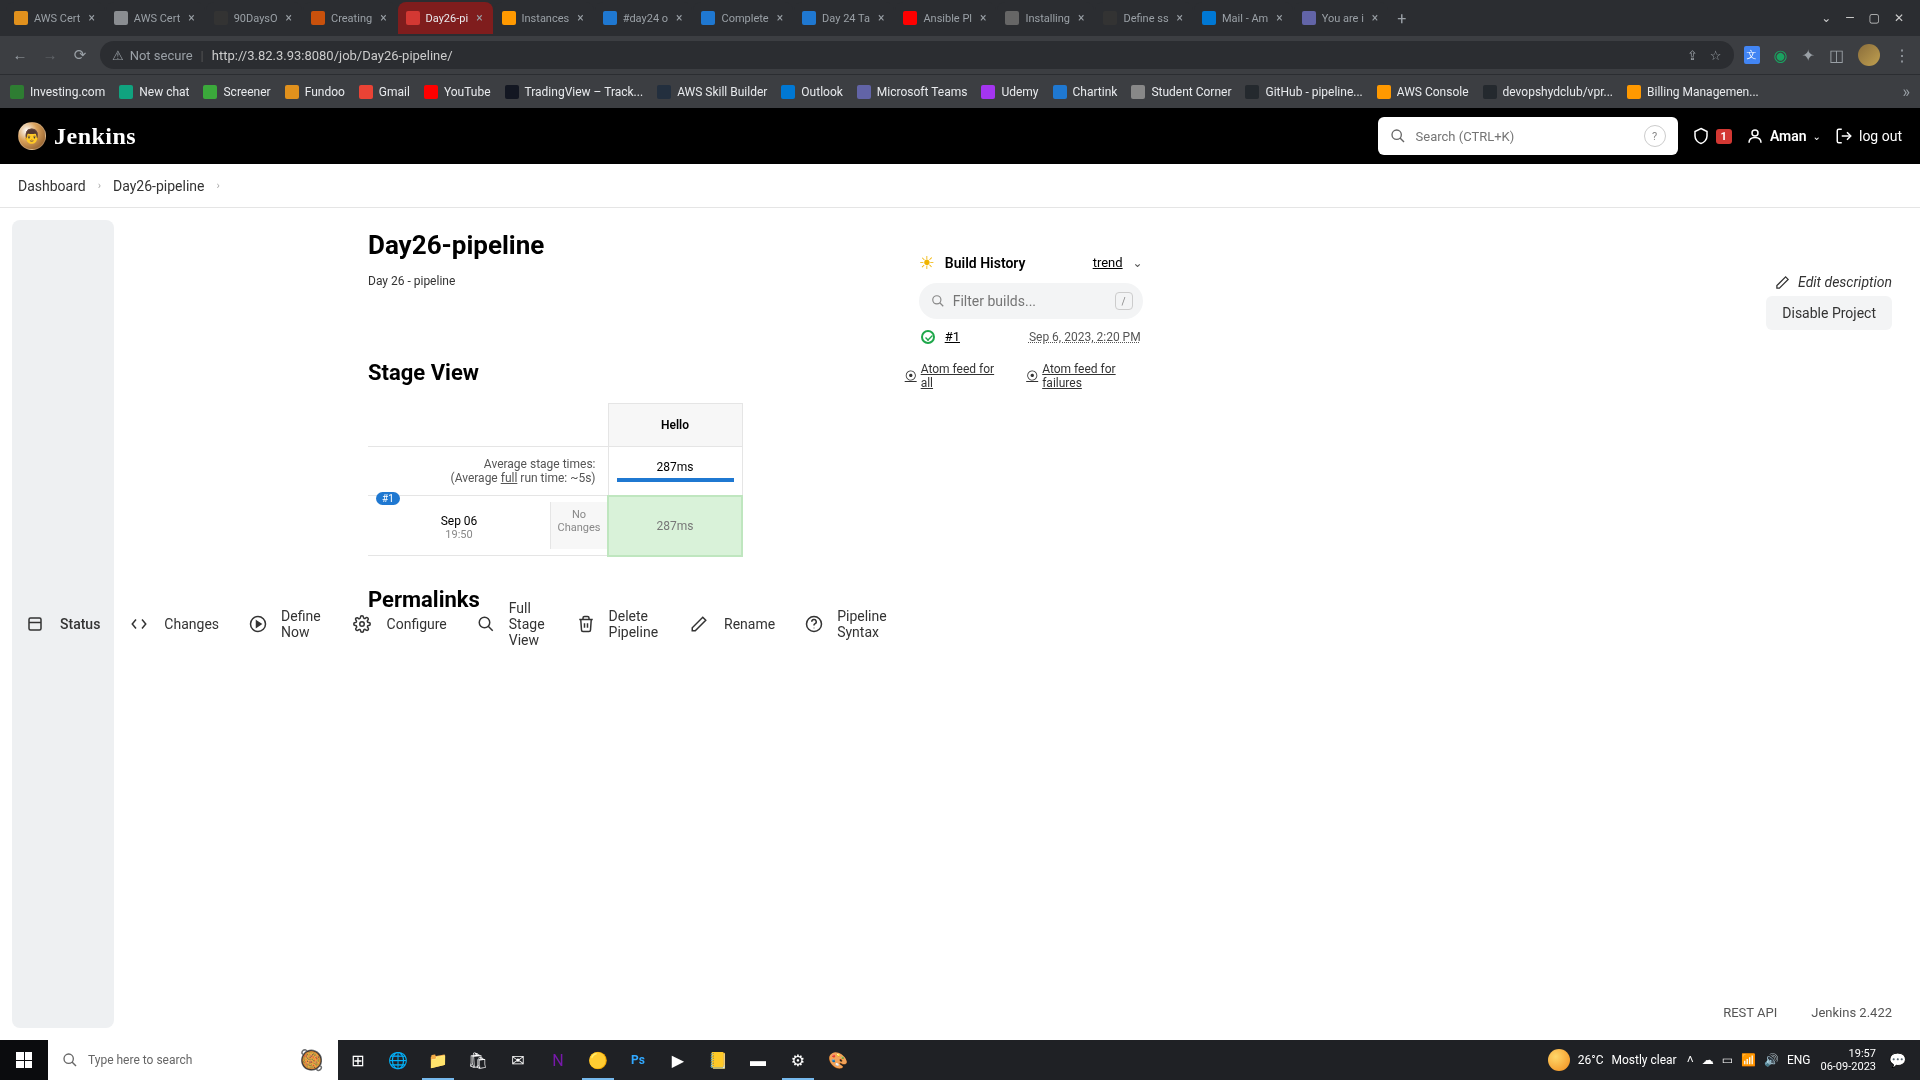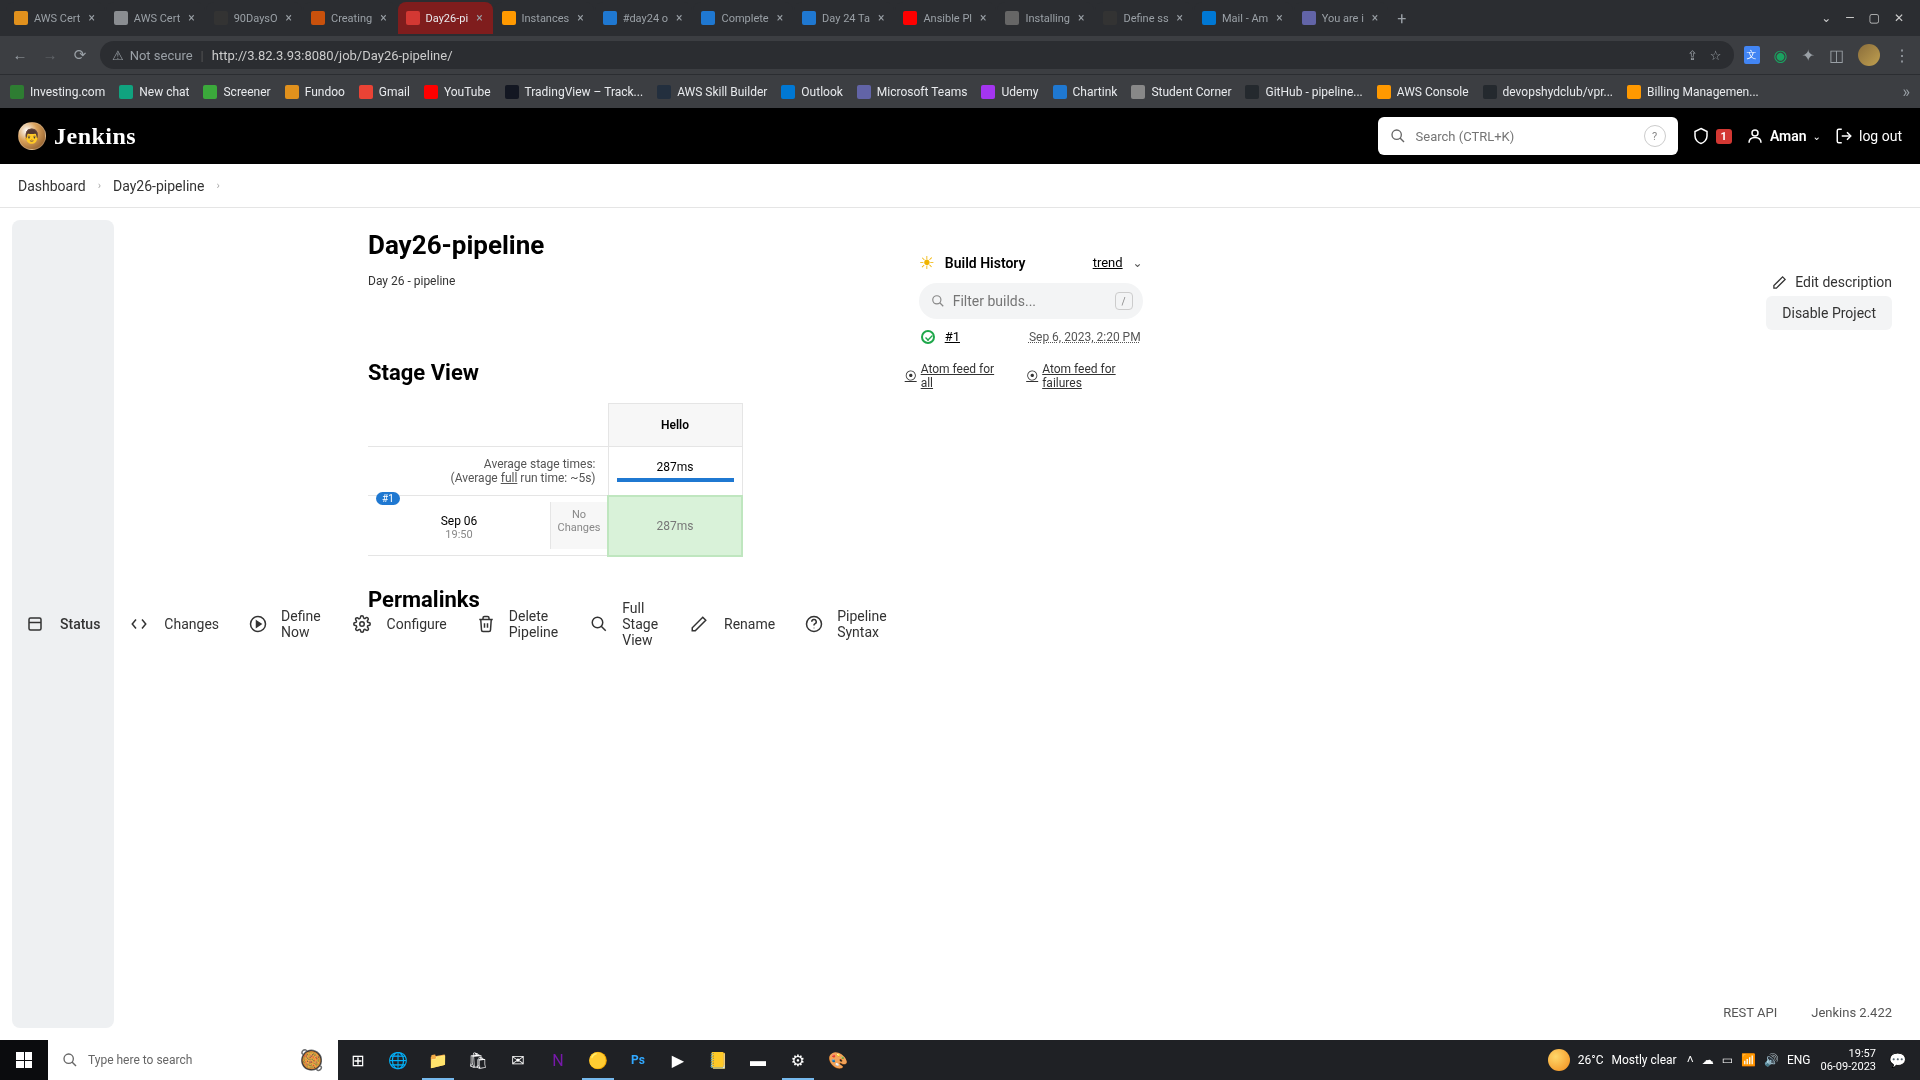--- a/index.html
+++ b/index.html
@@ -70,21 +70,21 @@
     .build-num { text-decoration: underline; cursor: pointer; }
     .build-date { margin-left: auto; text-decoration: underline dotted; color: #555; font-size: 12px; cursor: pointer; }
     .feed-row { display: flex; justify-content: center; gap: 18px; padding: 8px 0 14px; font-size: 12px; }
     .feed-link { display: flex; align-items: center; gap: 4px; text-decoration: underline; cursor: pointer; color: #333; }
     .rss-icon { font-size: 12px; }
 
     
     .main { flex: 1; padding: 22px 28px; position: relative; }
     .page-title { font-size: 26px; font-weight: 700; margin-bottom: 14px; }
     .page-desc { font-size: 12px; color: #333; margin-bottom: 6px; }
-    .edit-desc-row { display: flex; justify-content: flex-end; margin-top: -20px; margin-bottom: 6px; }
+    .edit-desc-row { display: flex; justify-content: flex-end; margin-top: -20px; margin-bottom: 6px; font-style: italic; }
     .edit-desc { display: flex; align-items: center; gap: 8px; font-size: 14px; cursor: pointer; color: #333; }
     .disable-row { display: flex; justify-content: flex-end; margin-bottom: 30px; }
     .disable-btn { background: #f3f4f5; border: none; padding: 9px 16px; border-radius: 6px; font-size: 14px; cursor: pointer; color: #333; }
 
     .section-header { font-size: 22px; font-weight: 700; margin-bottom: 18px; }
 
     
     .stage-table { border-collapse: collapse; }
     .stage-table th, .stage-table td { border: 1px solid #e5e5e5; font-size: 12px; text-align: center; vertical-align: middle; }
     .sv-row-label { width: 240px; padding: 10px 12px; text-align: right !important; color: #555; border-left: none !important; }
@@ -385,36 +385,36 @@
           <svg width="18" height="18" viewBox="0 0 24 24" fill="none" stroke="#333" stroke-width="2">
             <circle cx="12" cy="12" r="3"></circle>
             <path d="M19.4 15a1.7 1.7 0 0 0 .3 1.8l.1.1a2 2 0 1 1-2.8 2.8l-.1-.1a1.7 1.7 0 0 0-1.8-.3 1.7 1.7 0 0 0-1 1.5V21a2 2 0 1 1-4 0v-.1a1.7 1.7 0 0 0-1-1.5 1.7 1.7 0 0 0-1.8.3l-.1.1a2 2 0 1 1-2.8-2.8l.1-.1a1.7 1.7 0 0 0 .3-1.8 1.7 1.7 0 0 0-1.5-1H3a2 2 0 1 1 0-4h.1a1.7 1.7 0 0 0 1.5-1 1.7 1.7 0 0 0-.3-1.8l-.1-.1a2 2 0 1 1 2.8-2.8l.1.1a1.7 1.7 0 0 0 1.8.3h0a1.7 1.7 0 0 0 1-1.5V3a2 2 0 1 1 4 0v.1a1.7 1.7 0 0 0 1 1.5h0a1.7 1.7 0 0 0 1.8-.3l.1-.1a2 2 0 1 1 2.8 2.8l-.1.1a1.7 1.7 0 0 0-.3 1.8v0a1.7 1.7 0 0 0 1.5 1H21a2 2 0 1 1 0 4h-.1a1.7 1.7 0 0 0-1.5 1z"></path>
           </svg>
         </span>
     <span>Configure</span>
       </div>
       <div class="side-item">
         <span class="side-icon">
           <svg width="18" height="18" viewBox="0 0 24 24" fill="none" stroke="#333" stroke-width="2">
+            <circle cx="10" cy="10" r="7"></circle>
+            <line x1="21" y1="21" x2="15" y2="15"></line>
+          </svg>
+        </span>
+    <span>Full Stage View</span>
+      </div>
+      <div class="side-item">
+        <span class="side-icon">
+          <svg width="18" height="18" viewBox="0 0 24 24" fill="none" stroke="#333" stroke-width="2">
             <polyline points="3 6 5 6 21 6"></polyline>
             <path d="M19 6l-1 14a2 2 0 0 1-2 2H8a2 2 0 0 1-2-2L5 6"></path>
             <path d="M10 11v6M14 11v6"></path>
             <path d="M8 6V4a2 2 0 0 1 2-2h4a2 2 0 0 1 2 2v2"></path>
           </svg>
         </span>
     <span>Delete Pipeline</span>
-      </div>
-      <div class="side-item">
-        <span class="side-icon">
-          <svg width="18" height="18" viewBox="0 0 24 24" fill="none" stroke="#333" stroke-width="2">
-            <circle cx="10" cy="10" r="7"></circle>
-            <line x1="21" y1="21" x2="15" y2="15"></line>
-          </svg>
-        </span>
-    <span>Full Stage View</span>
       </div>
       <div class="side-item">
         <span class="side-icon">
           <svg width="18" height="18" viewBox="0 0 24 24" fill="none" stroke="#333" stroke-width="2">
             <path d="M17 3l4 4L7 21H3v-4L17 3z"></path>
           </svg>
         </span>
     <span>Rename</span>
       </div>
       <div class="side-item">

